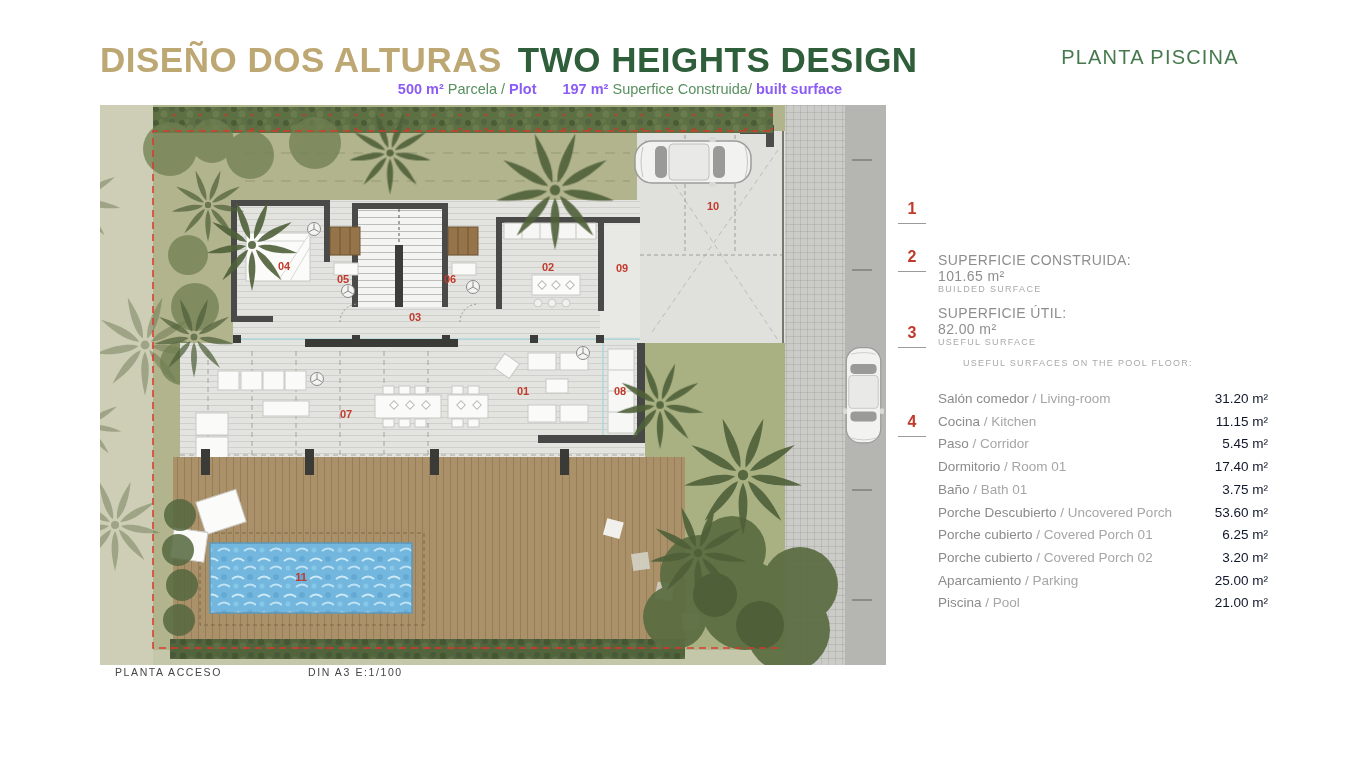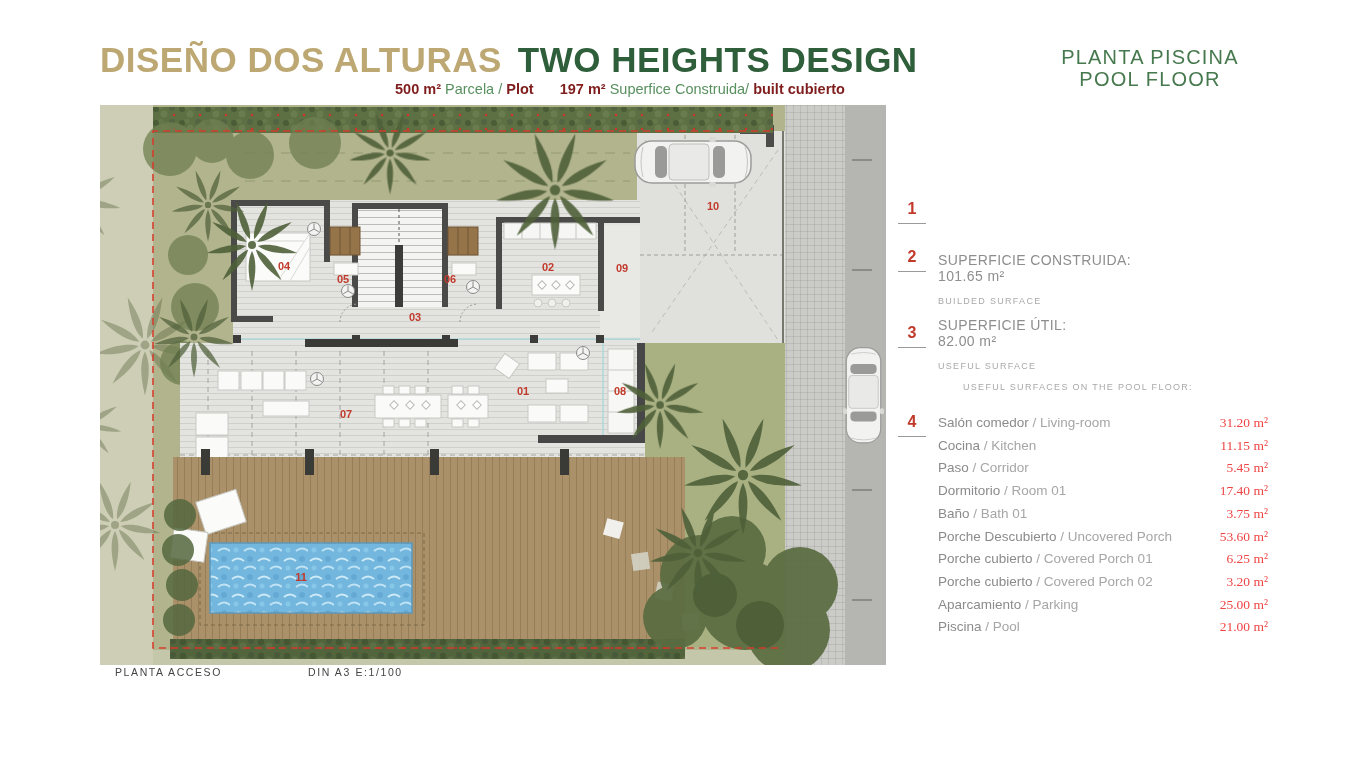--- a/index.html
+++ b/index.html
@@ -7,41 +7,41 @@
   body{font-family:"Liberation Sans", sans-serif; -webkit-font-smoothing:antialiased;}
   #stage{position:relative;width:1278px;height:768px;background:#ffffff;overflow:hidden;}
 
   
   .main-title{position:absolute;left:100px;top:42px;white-space:nowrap;
     font-weight:700;font-size:35px;letter-spacing:.5px;line-height:1;}
   .main-title .t-es{color:#bda873;margin-right:16px;}
   .main-title .t-en{color:#2e5e3a;}
   .subtitle{position:absolute;left:340px;top:81px;width:560px;text-align:center;
     font-size:14.5px;color:#58905f;white-space:nowrap;}
-  .subtitle b{color:#7f1d1d;font-weight:700;}
+  .subtitle b{color:#8b5cf6;font-weight:700;}
   .subtitle .gap{display:inline-block;width:26px;}
 
   .side-title{position:absolute;left:1035px;top:46px;width:230px;text-align:center;
     color:#47794e;font-size:20px;letter-spacing:1.2px;line-height:22px;font-weight:500;}
 
   
   .marker{position:absolute;left:898px;width:28px;text-align:center;
     color:#c0392b;font-size:16px;font-weight:600;border-bottom:1px solid #9b9b9b;padding-bottom:5px;}
   #marker-1{top:200px;} #marker-2{top:248px;} #marker-3{top:324px;} #marker-4{top:413px;}
 
   .panel{position:absolute;left:938px;top:252px;width:330px;color:#8e8e90;}
   .sum-row{display:flex;justify-content:space-between;font-size:14px;letter-spacing:.4px;flex-direction:column;}
-  .sum-sub{font-size:9px;letter-spacing:1.3px;color:#a9a9ab;margin-top:12px;margin-bottom:11px;}
+  .sum-sub{font-size:9px;letter-spacing:1.3px;color:#a9a9ab;margin-top:0;margin-bottom:11px;}
   .section-title{margin-top:37px;font-size:14px;letter-spacing:.4px;}
   .section-sub{font-size:9px;letter-spacing:1.3px;color:#a9a9ab;margin-top:3px;padding-left:25px;}
   #rooms-list{margin-top:20px;text-align:right;}
   .room-row{display:flex;justify-content:space-between;font-size:13.5px;line-height:22.7px;white-space:nowrap;}
   .room-row .es{color:#8b8b8d;}
   .room-row .sep,.room-row .en{color:#a6a6a8;}
-  .room-value{color:#ef4444;font-family:Liberation Serif, serif;}
+  .room-value{color:#0f172a;}
 
   
   #plan-wrap{position:absolute;left:100px;top:105px;width:786px;height:560px;}
   .caption{position:absolute;top:666px;font-size:10.5px;letter-spacing:1.6px;color:#454545;text-align:center;}
   #caption-left{left:115px;} #caption-right{left:308px;}
 
   svg text.rn{fill:#c23a2c;font-size:11px;font-weight:700;font-family:"Liberation Sans",sans-serif;
     text-anchor:middle;}
 </style>
 </head>
@@ -50,26 +50,25 @@
 <div id="stage">
 
   <div class="main-title">
     <span class="t-es">DISEÑO DOS ALTURAS</span><span class="t-en">TWO HEIGHTS DESIGN</span>
   </div>
   <div class="subtitle">
     <b>500 m²</b>
     <span>Parcela /</span>
     <b>Plot</b><span class="gap"></span><b>197 m²</b>
     <span>Superfice Construida/</span>
-    <b>built cubierto</b>
+    <b>built surface</b>
   </div>
 
   <div class="side-title">
     <div>PLANTA PISCINA</div>
-    <div>POOL FLOOR</div>
   </div>
 
   <div class="marker" id="marker-1">1</div>
   <div class="marker" id="marker-2">2</div>
   <div class="marker" id="marker-3">3</div>
   <div class="marker" id="marker-4">4</div>
 
   <div class="panel">
     <div class="sum-row">
       <span>SUPERFICIE CONSTRUIDA:</span>

